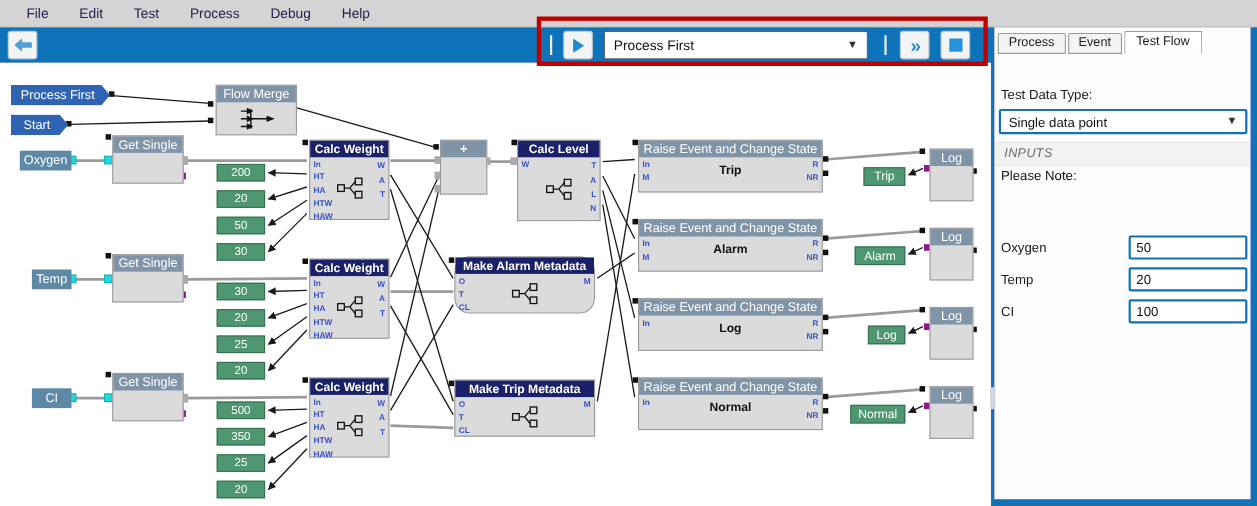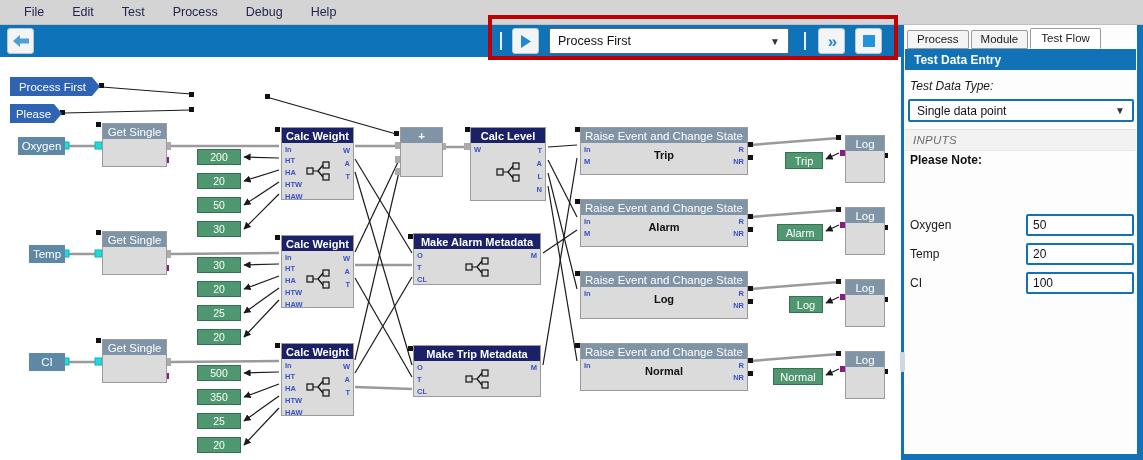--- a/index.html
+++ b/index.html
@@ -70,21 +70,21 @@
     color:#fff; font-size:12px; font-weight:bold; display:flex; align-items:center; padding-left:9px; }
   .p-label { position:absolute; left:6px; font-size:12px; color:#1a1a1a; }
   .p-select { position:absolute; left:4px; top:74px; width:226px; height:23px; background:#fff;
     border:2px solid #1173b6; border-radius:2px; display:flex; align-items:center; padding:0 7px;
     font-size:12px; color:#111; }
   .p-select .caret { margin-left:auto; font-size:10px; color:#333; }
   .sec-bar { position:absolute; left:1px; width:231px; height:22px; background:#f2f2f2;
     border-top:1px solid #e2e2e2; border-bottom:1px solid #e9e9e9;
     display:flex; align-items:center; padding-left:8px;
     font-size:11.5px; font-style:italic; color:#6b6b6b; letter-spacing:0.3px; }
-  .note-title { position:absolute; left:6px; top:128px; font-size:12px; font-weight:bold; color:#111; }
+  .note-title { position:absolute; left:6px; top:128px; font-size:12px; font-weight:normal; color:#111; }
   .note-body { position:absolute; left:6px; top:145px; width:220px; font-size:12px; color:#1a1a1a; line-height:16px; }
   .field-row { position:absolute; left:6px; width:224px; height:22px; }
   .field-row .f-label { position:absolute; left:0; top:4px; font-size:12px; color:#1a1a1a; }
   .field-row input { position:absolute; right:0; top:0; width:108px; height:22px;
     border:2px solid #1173b6; border-radius:2px; font-size:12px; padding:0 5px;
     font-family:"Liberation Sans", sans-serif; color:#111; background:#fff; }
   .edge-r { position:absolute; left:1137px; top:25px; width:6px; height:435px; background:#1173b6; }
   .edge-b { position:absolute; left:901px; top:454px; width:242px; height:6px; background:#1173b6; }
 </style>
 </head>
@@ -247,26 +247,44 @@
           <rect x="395" y="85" width="7" height="7"></rect>
             <rect x="395" y="99" width="7" height="7"></rect>
             <rect x="395" y="111" width="7" height="7"></rect>
           <rect x="439" y="86" width="7" height="7"></rect>
             <rect x="464" y="86" width="7" height="7"></rect>
         </g>
       </g>
     </svg>
 
     <div class="badge" style="left:10px; top:20px; width:90px;">Process First</div>
-    <div class="badge" style="left:10px; top:47px; width:52px;">Please</div>
+    <div class="badge" style="left:10px; top:47px; width:52px;">Start</div>
 
     <div class="src-label" style="left:18px; top:80px; width:47px;">Oxygen</div>
     <div class="src-label" style="left:29px; top:188px; width:36px;">Temp</div>
     <div class="src-label" style="left:29px; top:296px; width:36px;">CI</div>
 
+    <div class="node" style="left:196px; top:20px; width:74px; height:46px;">
+      <div class="n-head slate">Flow Merge</div>
+      <div class="n-body" style="height:29px;">
+        <svg class="node-icon" width="34" height="22" viewBox="0 0 34 22">
+          <g stroke="#111" stroke-width="1.3" fill="#111">
+            <line x1="12" y1="2" x2="12" y2="20"></line>
+            <line x1="3" y1="4" x2="10" y2="4"></line>
+              <path d="M9 2 L13 4 L9 6 Z"></path>
+            <line x1="3" y1="11" x2="10" y2="11"></line>
+              <path d="M9 9 L13 11 L9 13 Z"></path>
+            <line x1="3" y1="18" x2="10" y2="18"></line>
+              <path d="M9 16 L13 18 L9 20 Z"></path>
+            <line x1="12" y1="11" x2="28" y2="11"></line>
+              <path d="M27 9 L32 11 L27 13 Z"></path>
+          </g>
+        </svg>
+      </div>
+    </div>
 
     <div class="node" style="left:102px; top:66px; width:65px; height:44px;">
       <div class="n-head slate">Get Single</div>
       <div class="n-body" style="height:27px;"></div>
     </div>
     <div class="node" style="left:102px; top:174px; width:65px; height:44px;">
       <div class="n-head slate">Get Single</div>
       <div class="n-body" style="height:27px;"></div>
     </div>
     <div class="node" style="left:102px; top:282px; width:65px; height:44px;">
@@ -368,21 +386,21 @@
           <g stroke="#111" stroke-width="1.2" fill="#dbdbdb">
             <path d="M8 10 L13 10 M13 10 L18 4 M13 10 L18 16" fill="none"></path>
             <rect x="2" y="7" width="6" height="6"></rect>
               <rect x="18" y="1" width="6" height="6"></rect>
               <rect x="18" y="13" width="6" height="6"></rect>
           </g>
         </svg>
       </div>
     </div>
 
-    <div class="node" style="left:413px; top:176px; width:128px; height:52px;">
+    <div class="node" style="left:413px; top:176px; width:128px; height:52px;border-radius:14px;">
       <div class="n-head navy">Make Alarm Metadata</div>
       <div class="n-body" style="height:35px;">
         <span class="port l" style="top:1px;">O</span>
         <span class="port l" style="top:13px;">T</span>
         <span class="port l" style="top:25px;">CL</span>
         <span class="port r" style="top:1px;">M</span>
         <svg class="node-icon" width="26" height="20" viewBox="0 0 26 20">
           <g stroke="#111" stroke-width="1.2" fill="#dbdbdb">
             <path d="M8 10 L13 10 M13 10 L18 4 M13 10 L18 16" fill="none"></path>
             <rect x="2" y="7" width="6" height="6"></rect>
@@ -471,25 +489,24 @@
       <div class="n-body" style="height:31px;"></div>
     </div>
   </div>
 
   <div class="divider"></div>
   <div class="split-handle"></div>
 
   <div class="panel">
     <div class="tabs">
       <div class="tab">Process</div>
-      <div class="tab">Module</div>
+      <div class="tab">Event</div>
       <div class="tab active">Test Flow</div>
     </div>
-    <div class="p-header">Test Data Entry</div>
-    <div class="p-label" style="top:54px;font-style:italic;">Test Data Type:</div>
+    <div class="p-label" style="top:54px;">Test Data Type:</div>
     <div class="p-select">
       <span>Single data point</span>
       <span class="caret">▼</span>
     </div>
     <div class="sec-bar" style="top:104px;">INPUTS</div>
     <div class="note-title">Please Note:</div>
 
     <div class="field-row" style="top:189px;">
       <span class="f-label">Oxygen</span>
       <input value="50" style="">

